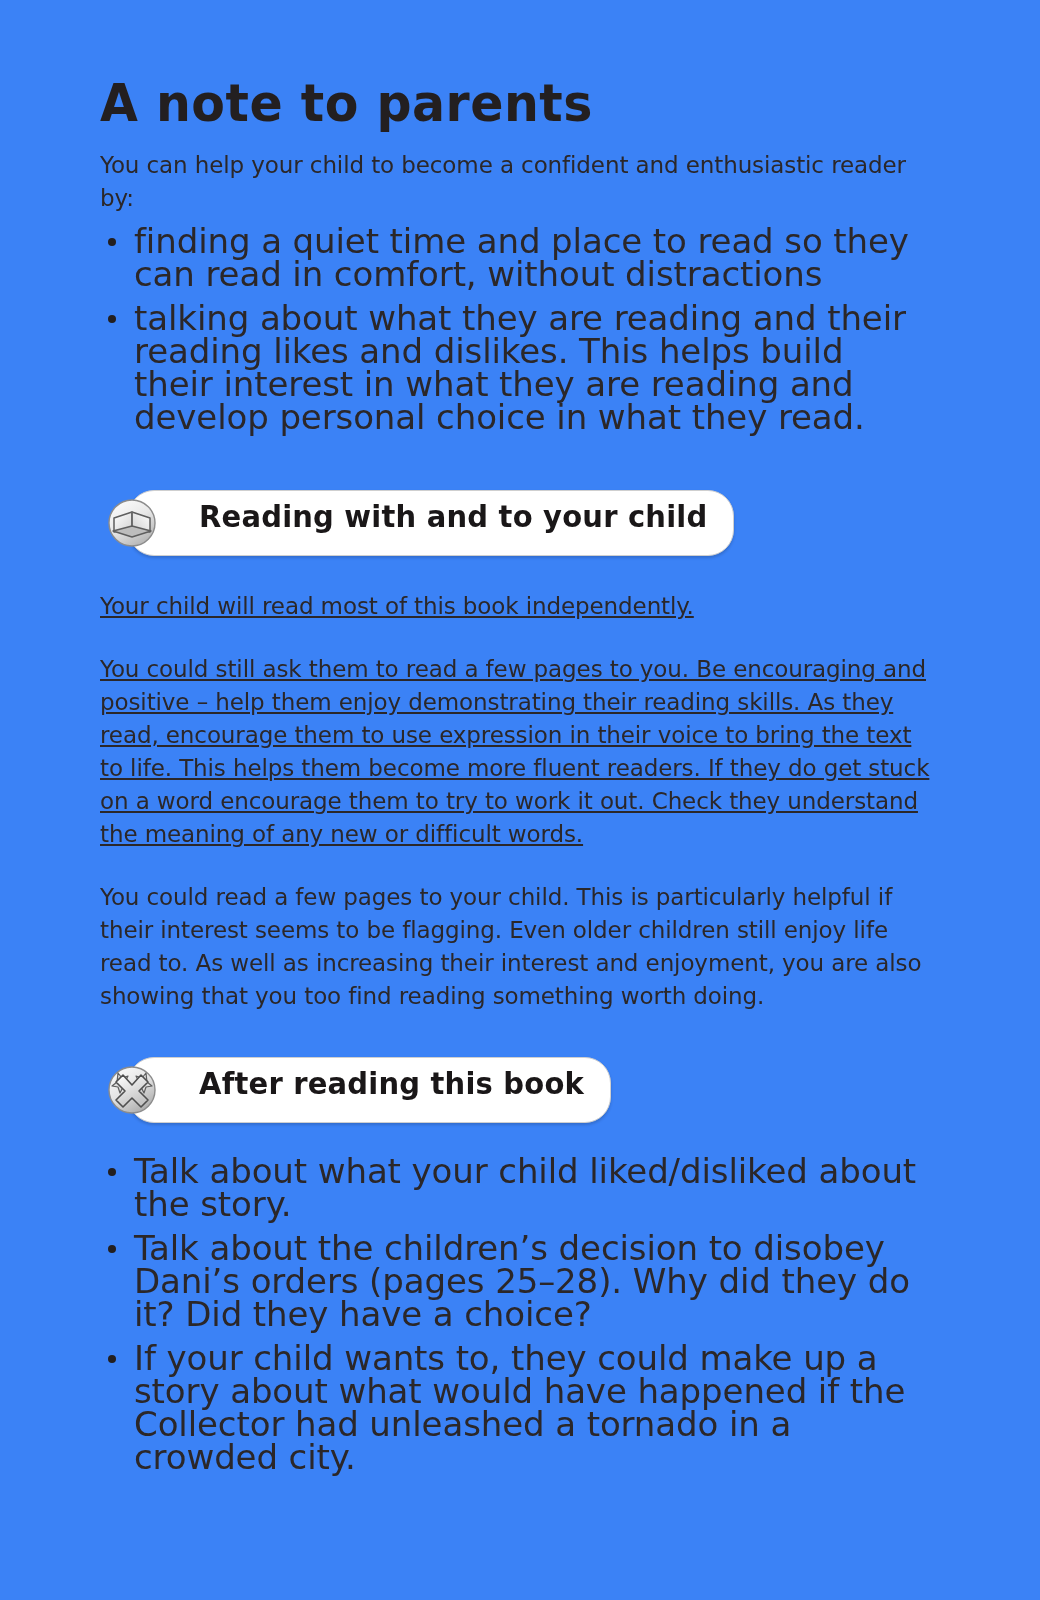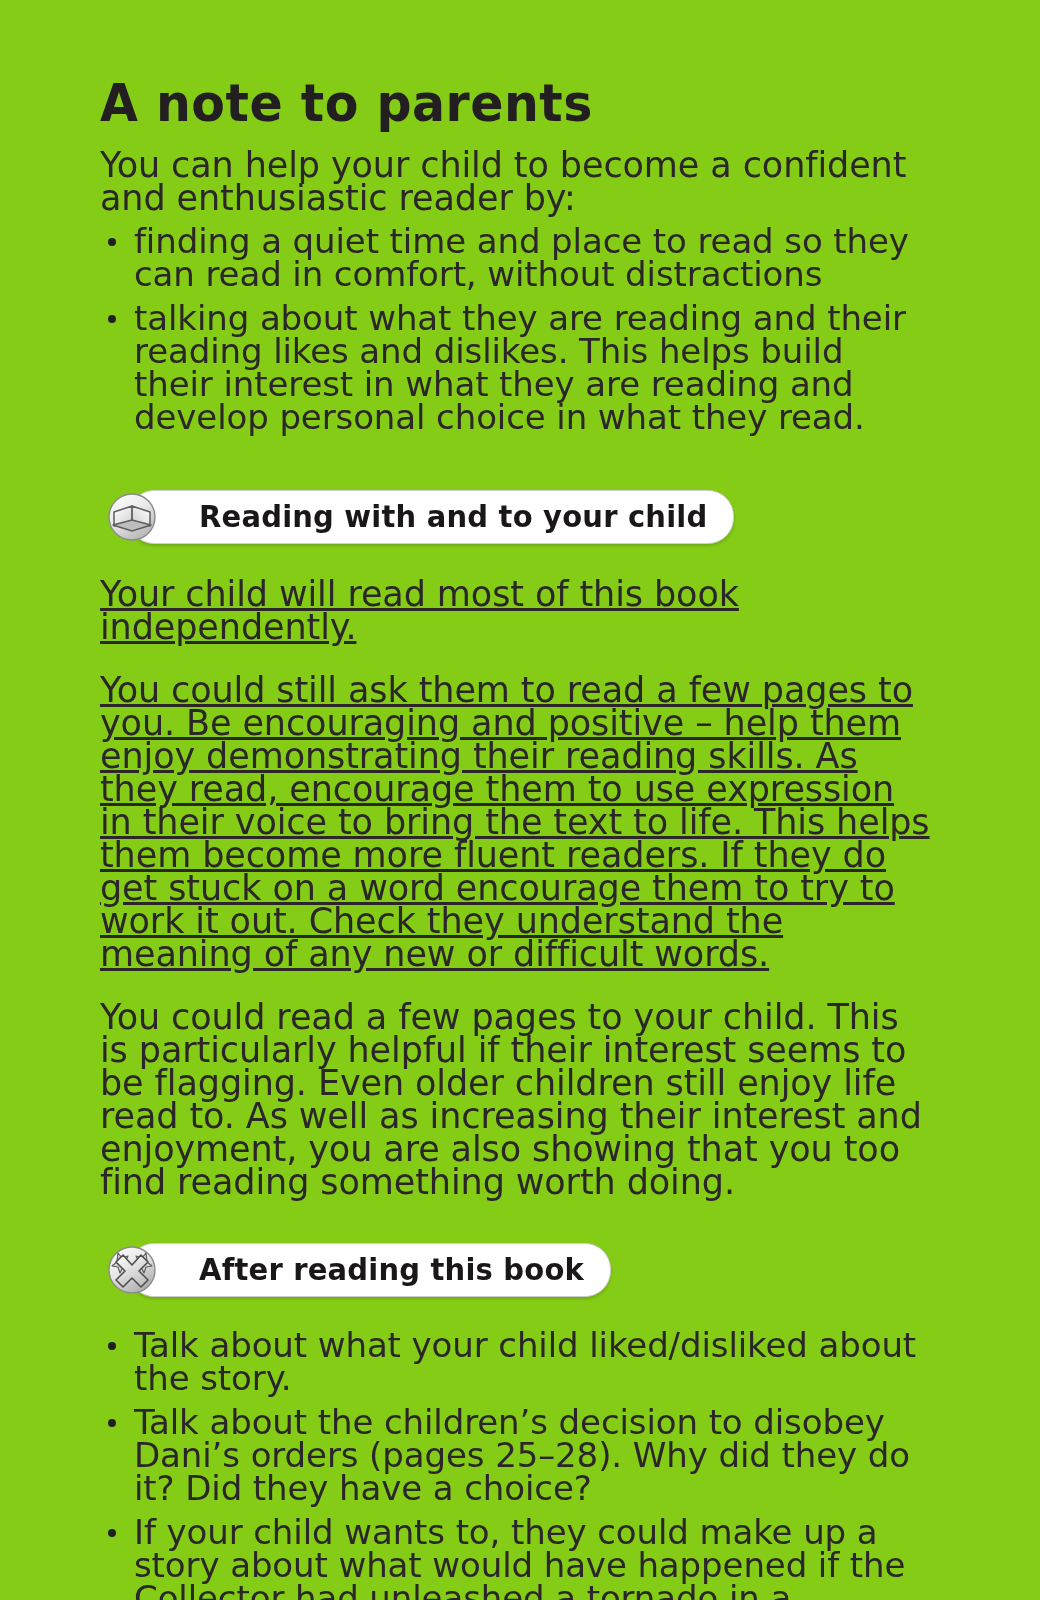--- a/index.html
+++ b/index.html
@@ -14,21 +14,21 @@
     font-family: "DejaVu Sans", sans-serif;
     color: #231f20;
     overflow: hidden;
   }
 
   .page {
     position: absolute;
     left: 0; top: 0;
     width: 1040px;
     height: 1600px;
-    background: #84cc16;
+    background: #3b82f6;
   }
 
   .content {
     position: absolute;
     left: 100px;
     top: 78px;
     width: 830px;
   }
 
   
@@ -39,21 +39,21 @@
     line-height: 1.0;
     letter-spacing: 0.5px;
     color: #231f20;
     margin: 0 0 22px 0;
     transform: scaleY(1.06);
     transform-origin: left top;
   }
 
   
   .para {
-    font-size: 35px;
+    font-size: 23px;
     line-height: 33px;
     color: #2b2729;
     margin: 0 0 16px 0;
     letter-spacing: -0.1px;
   }
   .para.tight { margin-bottom: 10px; }
   .para.gap   { margin-bottom: 30px; text-decoration: underline; }
 
   
   ul.bullets {
@@ -80,21 +80,21 @@
     background: #231f20;
   }
 
   
   .section-badge {
     position: relative;
     display: inline-flex;
     align-items: center;
     height: 52px;
     margin: 0;
-    padding: 0 26px 0 70px;
+    padding: 0 26px 12px 70px;
     border: 1.6px solid #cfcfcf;
     border-radius: 26px;
     background: #ffffff;
     box-shadow: 0 2px 3px rgba(0,0,0,0.16);
   }
   .section-badge .badge-text {
     font-family: "DejaVu Sans", sans-serif;
     font-weight: bold;
     font-size: 29px;
     line-height: 1;

